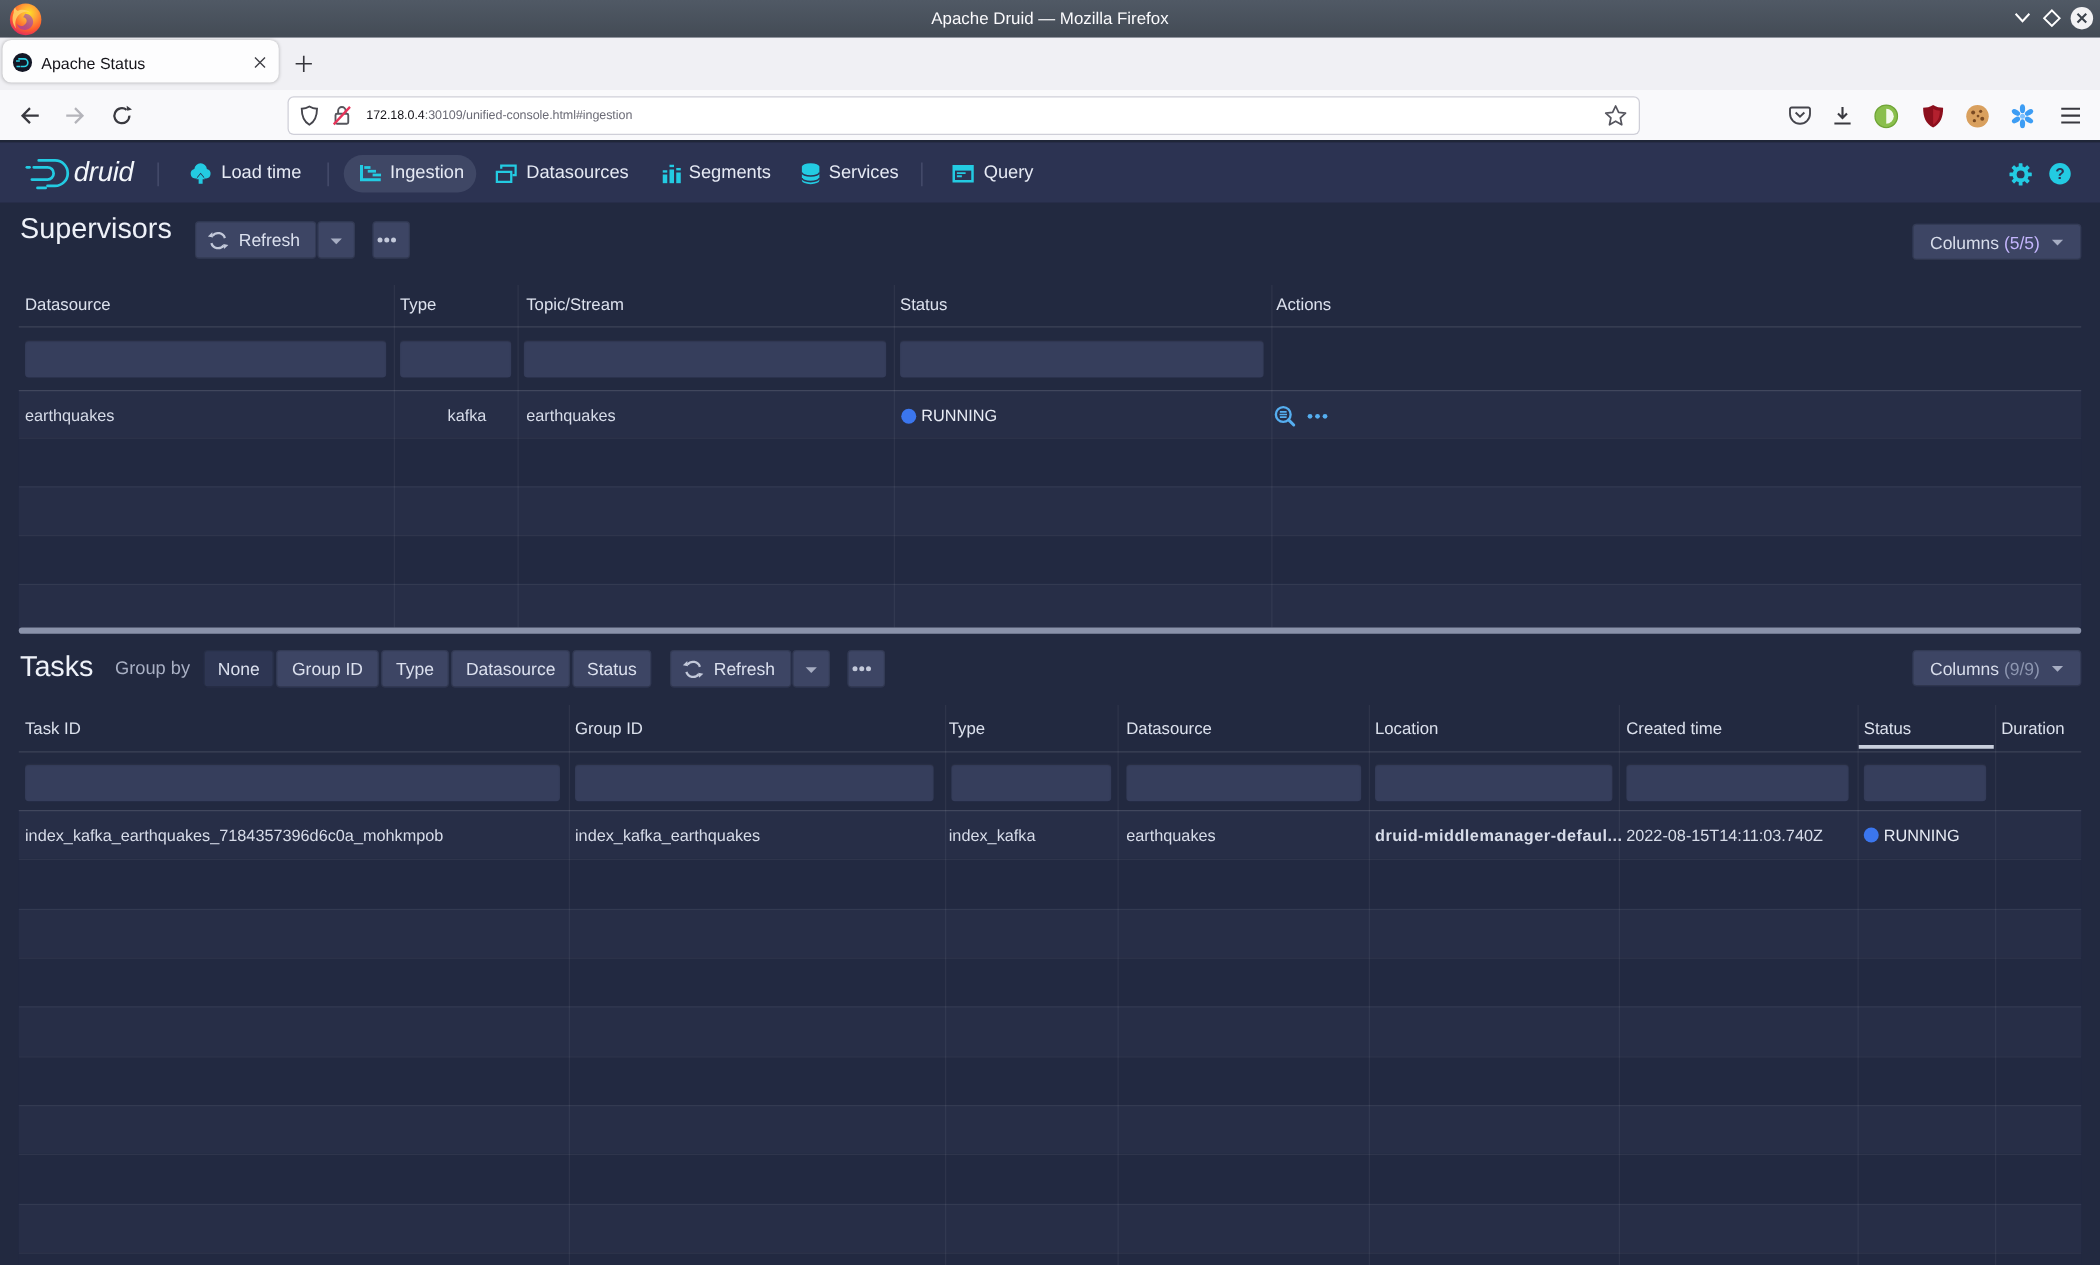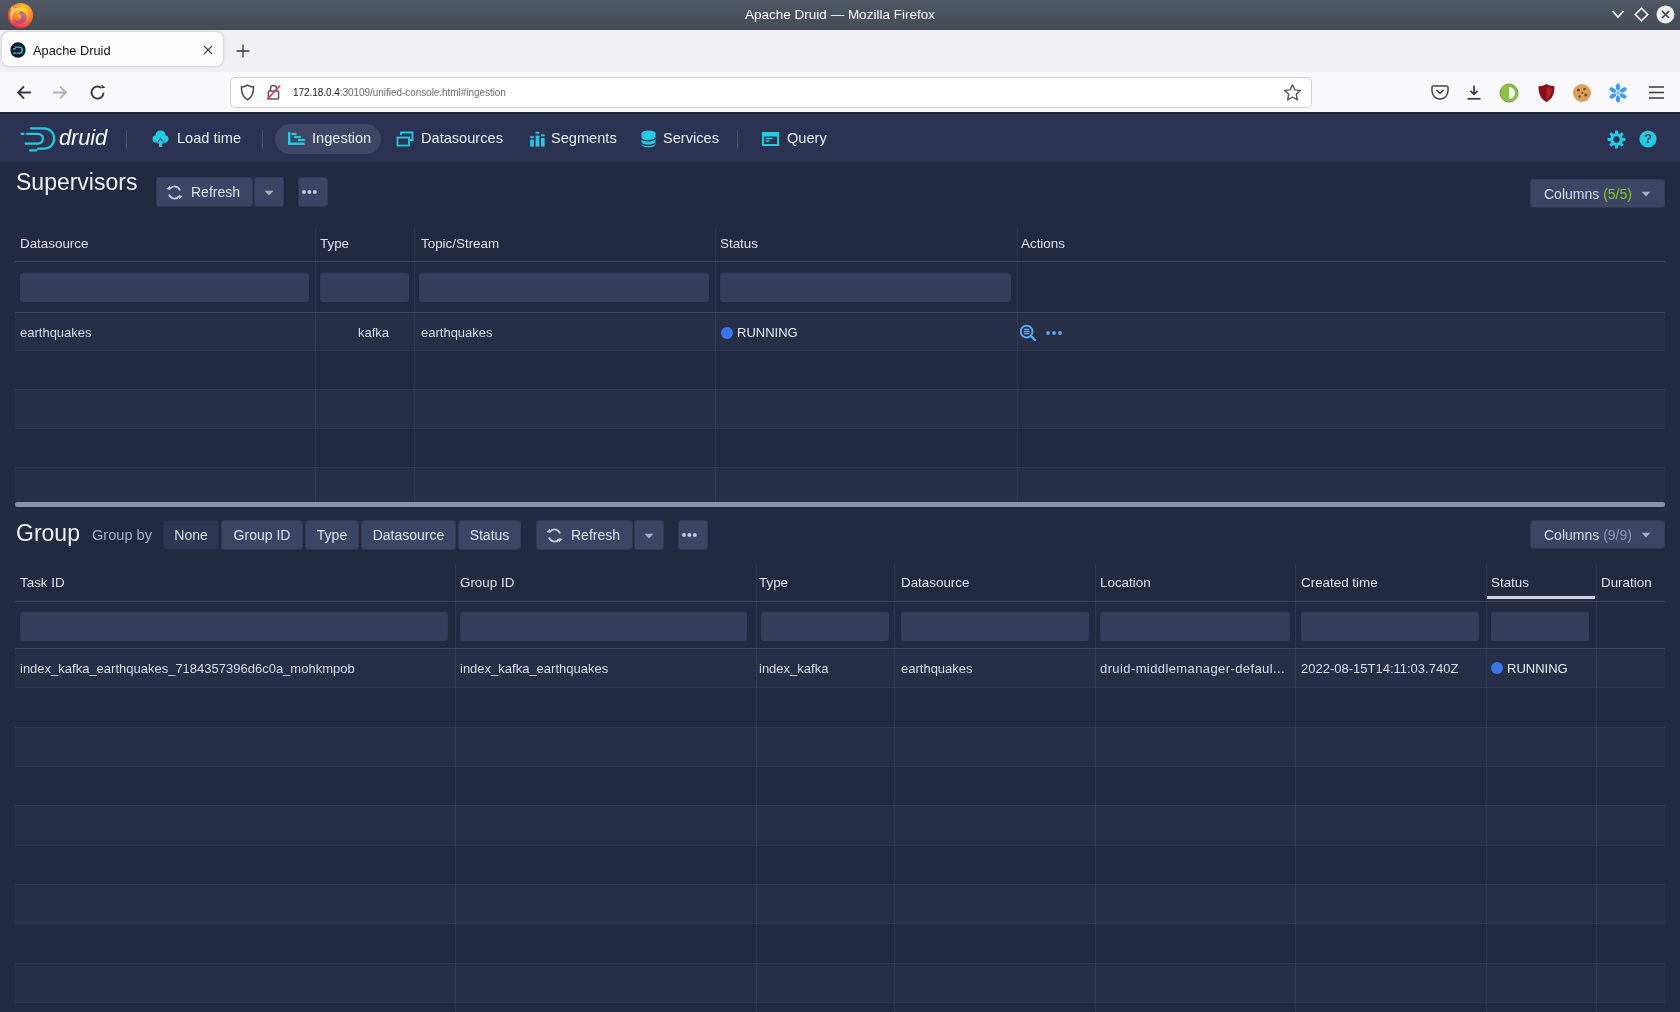--- a/index.html
+++ b/index.html
@@ -45,21 +45,21 @@
       <circle cx="9.5" cy="9.5" r="9" fill="#f2f2f4"></circle>
       <path d="M6 6 L13 13 M13 6 L6 13" stroke="#3c434c" stroke-width="1.7"></path>
     </svg>
 <div class="abs" style="left:0;top:30px;width:1680px;height:42px;background:#f0f0f4;"></div>
 <div class="abs" style="left:2px;top:32px;width:221px;height:34px;background:#fdfdfe;border-radius:7px;box-shadow:0 0 3px rgba(0,0,0,0.25);"></div>
 <svg class="abs" style="left:10px;top:41.5px" width="16" height="16" viewBox="0 0 18 18">
 <circle cx="9" cy="9" r="8.6" fill="#131726"></circle>
 <path d="M5.2 5.8 h5.2 a3.4 3.4 0 0 1 0 6.8 h-3.2" fill="none" stroke="#2ad0e4" stroke-width="1.5"></path>
 <path d="M3.2 7.6 h3.4 M3.6 12.6 h3.2" stroke="#2ad0e4" stroke-width="1.4"></path>
 </svg>
-<div class="abs" style="left:33px;top:37px;height:26px;display:flex;align-items:center;font-size:12.8px;color:#15141a;">Apache Druid</div>
+<div class="abs" style="left:33px;top:37px;height:26px;display:flex;align-items:center;font-size:12.8px;color:#15141a;">Apache Status</div>
 <svg class="abs" style="left:202.5px;top:45px" width="10" height="10" viewBox="0 0 10 10">
       <path d="M1 1 L9 9 M9 1 L1 9" stroke="#3f3f46" stroke-width="1.1"></path>
     </svg>
 <svg class="abs" style="left:236px;top:44px" width="14" height="14" viewBox="0 0 14 14">
       <path d="M7 0.5 V13.5 M0.5 7 H13.5" stroke="#35353b" stroke-width="1.3"></path>
     </svg>
 <div class="abs" style="left:0;top:72px;width:1680px;height:40px;background:#f9f9fb;border-bottom:1px solid #d7d7dd;"></div>
 <div class="abs" style="left:0;top:112px;width:1680px;height:2px;background:#1f2638;"></div>
 <svg class="abs" style="left:14px;top:83px" width="20" height="19" viewBox="0 0 20 19">
       <path d="M10 3.5 L4 9.5 L10 15.5 M4.3 9.5 H17" fill="none" stroke="#39393f" stroke-width="1.8"></path>
@@ -214,21 +214,21 @@
 <svg class="abs" style="left:264px;top:189.5px" width="10" height="6" viewBox="0 0 10 6">
       <path d="M0.5 0.8 L5 5.4 L9.5 0.8 Z" fill="#a6adc2"></path>
     </svg>
 <div class="btn" style="left:298px;top:177px;width:30px;"></div>
 <svg class="abs" style="left:301px;top:189px" width="24" height="6" viewBox="0 0 24 6">
       <circle cx="3" cy="3" r="2.0" fill="#c3c9da"></circle>
       <circle cx="8.4" cy="3" r="2.0" fill="#c3c9da"></circle>
       <circle cx="13.8" cy="3" r="2.0" fill="#c3c9da"></circle>
     </svg>
 <div class="btn" style="left:1530px;top:179px;width:135px;height:29px;"></div>
-<div class="abs" style="left:1544px;top:179px;height:29px;display:flex;align-items:center;font-size:14px;color:#d8ddeb;">Columns&nbsp;<span style="color:#84cc16">(5/5)</span></div>
+<div class="abs" style="left:1544px;top:179px;height:29px;display:flex;align-items:center;font-size:14px;color:#d8ddeb;">Columns&nbsp;<span style="color:#c4b5fd">(5/5)</span></div>
 <svg class="abs" style="left:1641px;top:191px" width="10" height="6" viewBox="0 0 10 6">
       <path d="M0.5 0.8 L5 5.4 L9.5 0.8 Z" fill="#a6adc2"></path>
     </svg>
 <div class="abs" style="left:15px;top:311.5px;width:1650px;height:38.8px;background:#272e47;"></div>
 <div class="abs" style="left:15px;top:350.3px;width:1650px;height:38.8px;background:#222941;"></div>
 <div class="abs" style="left:15px;top:389.1px;width:1650px;height:38.8px;background:#272e47;"></div>
 <div class="abs" style="left:15px;top:427.9px;width:1650px;height:38.8px;background:#222941;"></div>
 <div class="abs" style="left:15px;top:466.7px;width:1650px;height:35.3px;background:#272e47;"></div>
 <div class="hb" style="left:15px;top:261px;width:1650px;background:rgba(255,255,255,0.12);"></div>
 <div class="hb" style="left:15px;top:311.5px;width:1650px;background:rgba(255,255,255,0.12);"></div>
@@ -258,21 +258,21 @@
 <circle cx="7.6" cy="7.6" r="5.9" fill="none" stroke="#55aef0" stroke-width="1.9"></circle>
 <path d="M11.9 11.9 L16 16" stroke="#55aef0" stroke-width="2.4" stroke-linecap="round"></path>
 <path d="M4.9 5.5 h5.4 M4.6 7.6 h6 M4.9 9.7 h5.4" stroke="#55aef0" stroke-width="1.3"></path>
 </svg>
 <svg class="abs" style="left:1044.6px;top:330px" width="24" height="6" viewBox="0 0 24 6">
       <circle cx="3" cy="3" r="1.9" fill="#55aef0"></circle>
       <circle cx="9.0" cy="3" r="1.9" fill="#55aef0"></circle>
       <circle cx="15.0" cy="3" r="1.9" fill="#55aef0"></circle>
     </svg>
 <div class="abs" style="left:15px;top:502px;width:1650px;height:5px;border-radius:2.5px;background:#8a92aa;"></div>
-<div class="abs" style="left:16px;top:520px;font-size:23px;color:#eef1f8;">Group</div>
+<div class="abs" style="left:16px;top:520px;font-size:23px;color:#eef1f8;">Tasks</div>
 <div class="abs" style="left:92px;top:520px;height:30px;display:flex;align-items:center;font-size:14.6px;color:#a9b0c4;">Group by</div>
 <div class="btn" style="left:163px;top:520px;width:56px;background:#2e3653;">None</div>
 <div class="btn" style="left:221px;top:520px;width:82px;background:#3d4564;">Group ID</div>
 <div class="btn" style="left:305px;top:520px;width:54px;background:#3d4564;">Type</div>
 <div class="btn" style="left:361px;top:520px;width:95px;background:#3d4564;">Datasource</div>
 <div class="btn" style="left:458px;top:520px;width:63px;background:#3d4564;">Status</div>
 <div class="btn" style="left:536px;top:520px;width:97px;"></div>
 <svg class="abs" style="left:546px;top:526.5px" width="17" height="17" viewBox="0 0 17 17">
 <path d="M3.1 10.5 a5.6 5.6 0 0 0 9.8 1.9" fill="none" stroke="#c3c9da" stroke-width="1.8"></path>
 <path d="M13.9 6.5 a5.6 5.6 0 0 0 -9.8 -1.9" fill="none" stroke="#c3c9da" stroke-width="1.8"></path>
@@ -336,16 +336,16 @@
 <div class="inp" style="left:460px;top:611px;width:287px;"></div>
 <div class="inp" style="left:761px;top:611px;width:128px;"></div>
 <div class="inp" style="left:901px;top:611px;width:188px;"></div>
 <div class="inp" style="left:1100px;top:611px;width:190px;"></div>
 <div class="inp" style="left:1301px;top:611px;width:178px;"></div>
 <div class="inp" style="left:1491px;top:611px;width:98px;"></div>
 <div class="cell" style="left:20px;top:661px;">index_kafka_earthquakes_7184357396d6c0a_mohkmpob</div>
 <div class="cell" style="left:460px;top:661px;">index_kafka_earthquakes</div>
 <div class="cell" style="left:759px;top:661px;">index_kafka</div>
 <div class="cell" style="left:901px;top:661px;">earthquakes</div>
-<div class="cell" style="left:1100px;top:661px;letter-spacing:0.4px;">druid-middlemanager-defaul...</div>
+<div class="cell" style="left:1100px;top:661px;letter-spacing:0.4px;font-weight:bold;">druid-middlemanager-defaul...</div>
 <div class="cell" style="left:1301px;top:661px;">2022-08-15T14:11:03.740Z</div>
 <div class="abs" style="left:1491px;top:661.5px;width:12px;height:12px;border-radius:50%;background:#3b76ee;"></div>
 <div class="cell" style="left:1507px;top:661px;color:#e8ecf5;">RUNNING</div>
 </div>
 </body></html>

